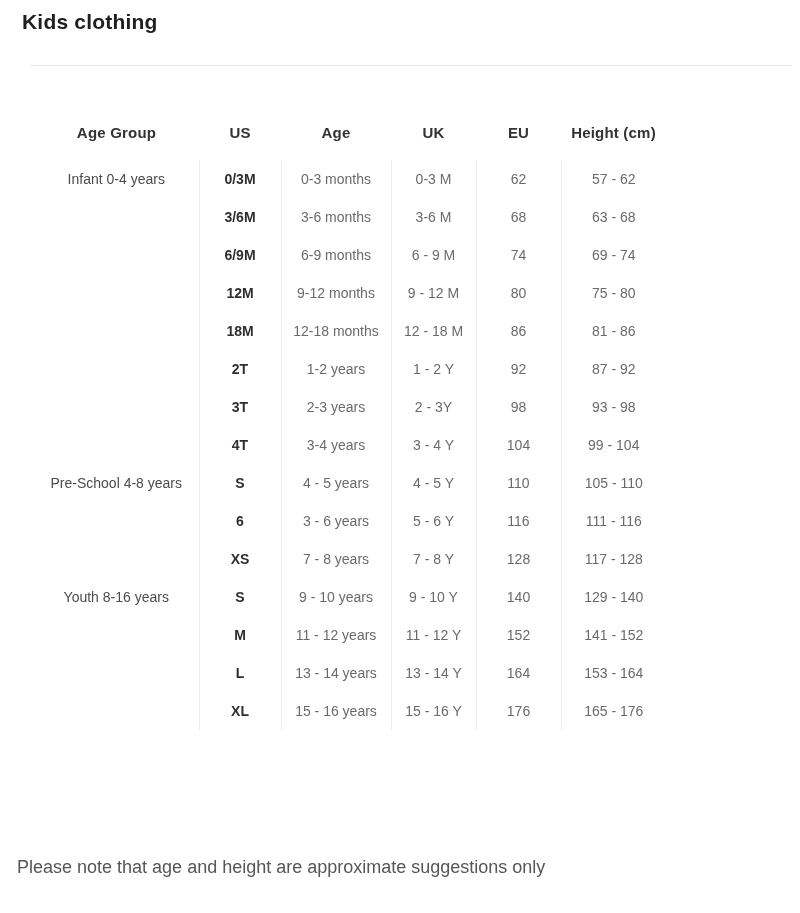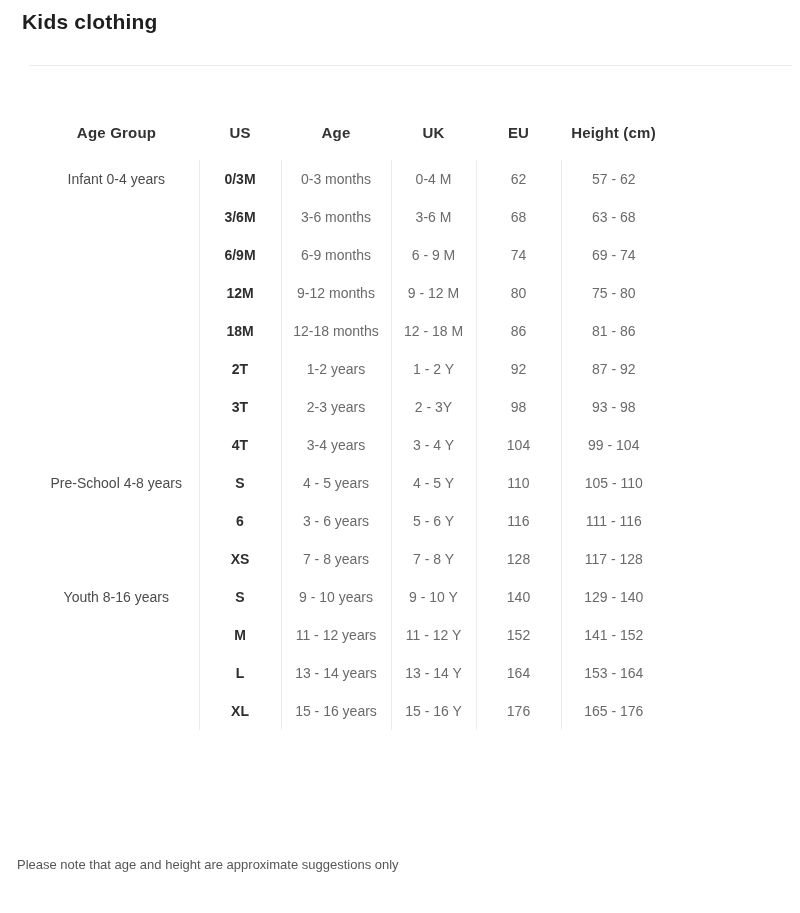--- a/index.html
+++ b/index.html
@@ -61,21 +61,21 @@
     white-space: nowrap;
     overflow: hidden;
   }
   tbody td:not(:first-child) { border-left: 1px solid #ececec; }
   tbody td.col-us { font-weight: 700; color: #2e2e2e; font-size: 14px; }
   tbody td.col-age_group { color: #4c4c4c; }
   .footnote {
     position: absolute;
     top: 857px;
     left: 17px;
-    font-size: 13px;
+    font-size: 18px;
     color: #565656;
   }
 </style>
 </head>
 <body>
 
 <div class="page">
 
   <h1 class="title">Kids clothing</h1>
 
@@ -98,21 +98,21 @@
         <th>UK</th>
         <th>EU</th>
         <th>Height (cm)</th>
       </tr>
     </thead>
     <tbody>
         <tr>
           <td class="col-age_group">Infant 0-4 years</td>
           <td class="col-us">0/3M</td>
           <td class="col-age">0-3 months</td>
-          <td class="col-uk">0-4 M</td>
+          <td class="col-uk">0-3 M</td>
           <td class="col-eu">62</td>
           <td class="col-height">57 - 62</td>
         </tr>
         <tr>
           <td class="col-age_group"></td>
           <td class="col-us">3/6M</td>
           <td class="col-age">3-6 months</td>
           <td class="col-uk">3-6 M</td>
           <td class="col-eu">68</td>
           <td class="col-height">63 - 68</td>

